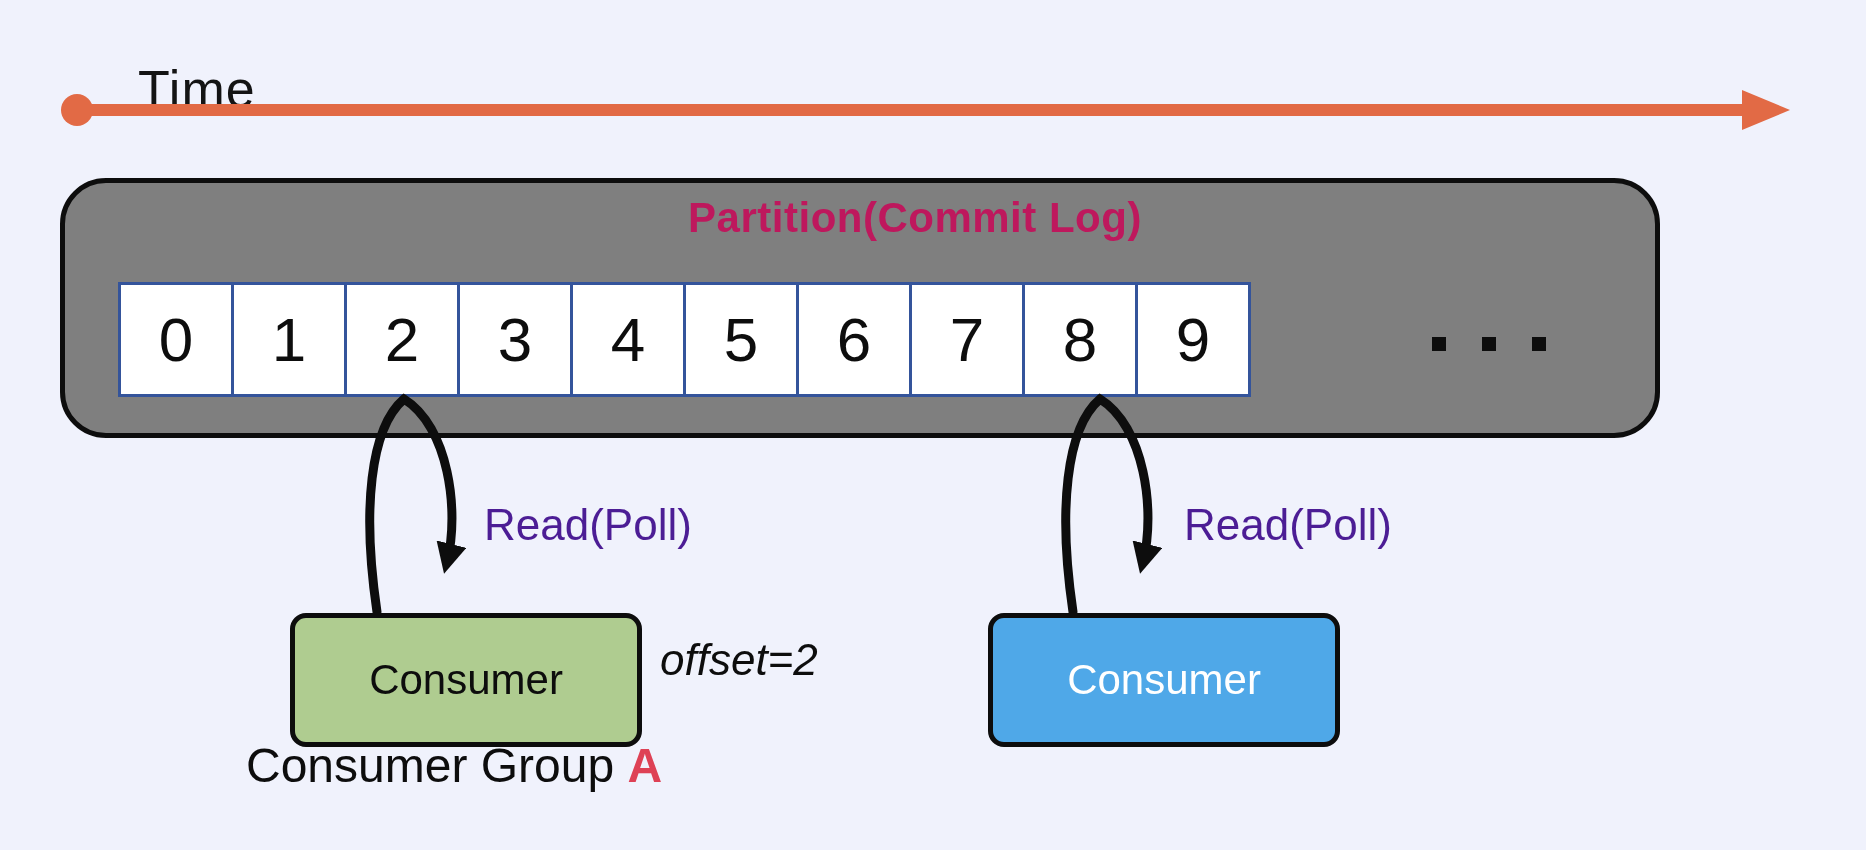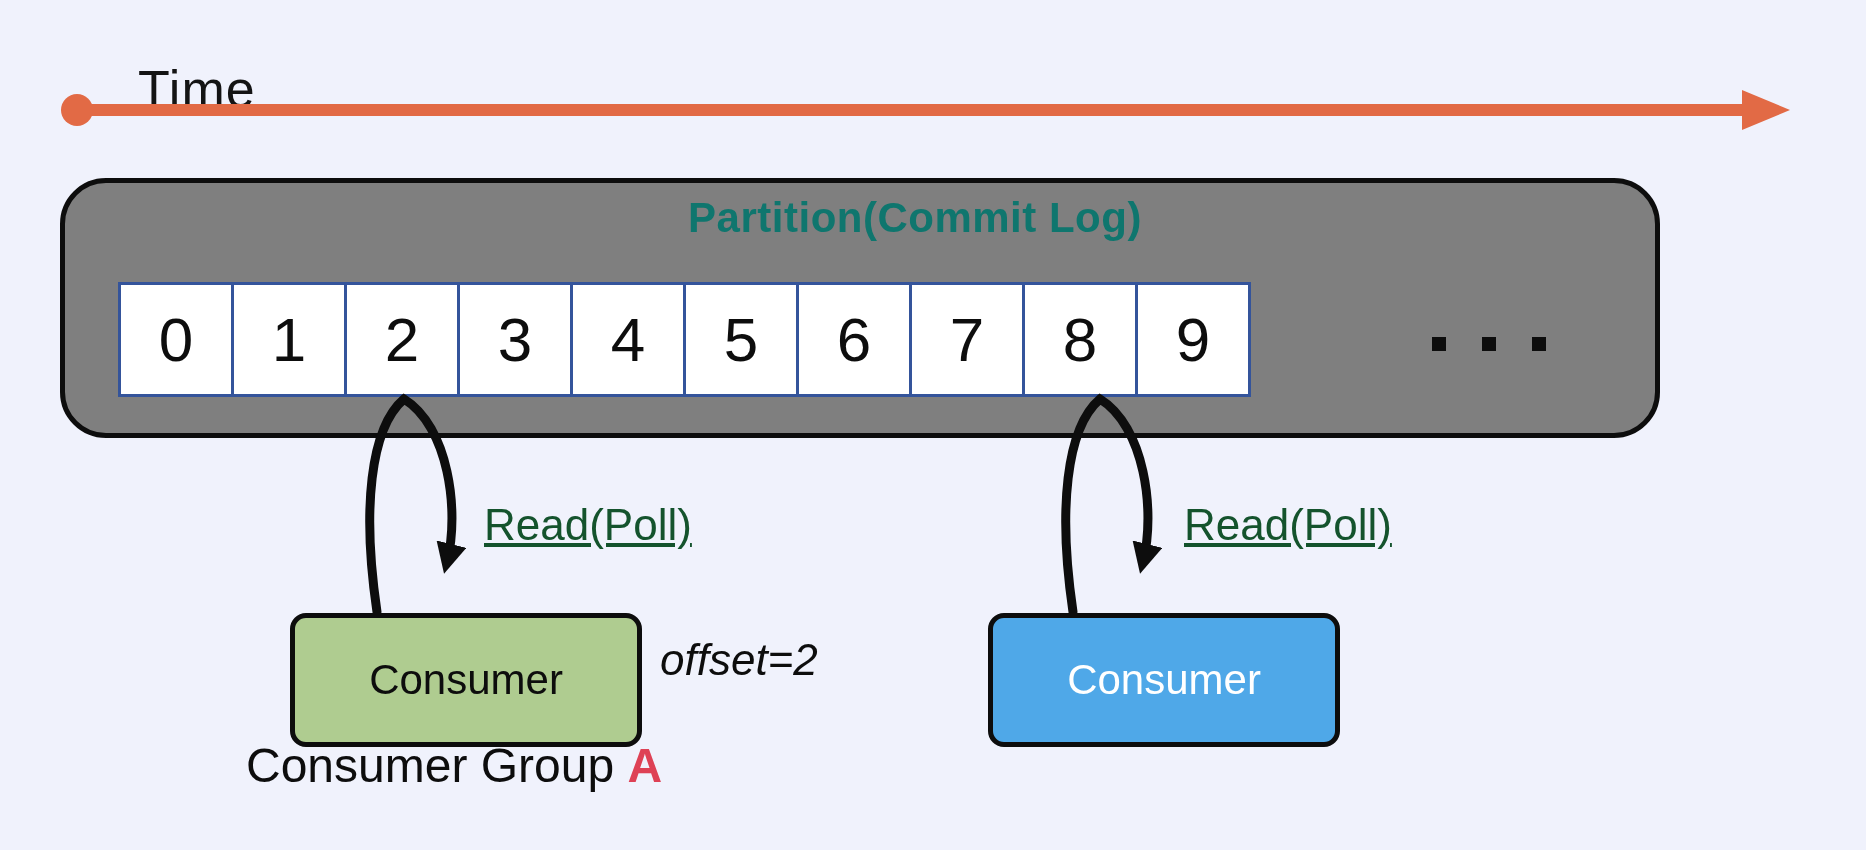--- a/index.html
+++ b/index.html
@@ -28,21 +28,21 @@
     width:1600px;height:260px;
     background:#7F7F7F;
     border:5px solid #0D0D0D;
     border-radius:46px;
     box-sizing:border-box;
     z-index:1;
   }
   .partition-title{
     position:absolute;left:60px;top:194px;width:1600px;
     text-align:center;text-indent:110px;
-    font-size:42px;font-weight:600;color:#0f766e;
+    font-size:42px;font-weight:600;color:#be185d;
     z-index:1;letter-spacing:0.5px;
   }
   .cell-row{
     position:absolute;left:118px;top:282px;
     display:flex;z-index:1;
   }
   .cell{
     width:116px;height:115px;
     background:#FFFFFF;
     border:3px solid #34549B;
@@ -55,23 +55,22 @@
   .cell.dashed{border:3px dashed #34549B;}
   .ellipsis{
     position:absolute;left:1432px;top:337px;
     display:flex;gap:36px;z-index:1;
   }
   .ellipsis .dot{
     width:14px;height:14px;background:#0D0D0D;display:block;
   }
   .read-label{
     position:absolute;top:500px;
-    font-size:44px;font-weight:500;color:#14532d;
+    font-size:44px;font-weight:500;color:#4c1d95;
     z-index:3;
-    text-decoration:underline;
   }
   .read-label.left{left:484px;}
   .read-label.right{left:1184px;}
   .consumer-box{
     position:absolute;top:593px;
     width:352px;height:134px;
     border:5px solid #0D0D0D;
     border-radius:16px;
     box-sizing:border-box;
     display:flex;align-items:center;justify-content:center;

